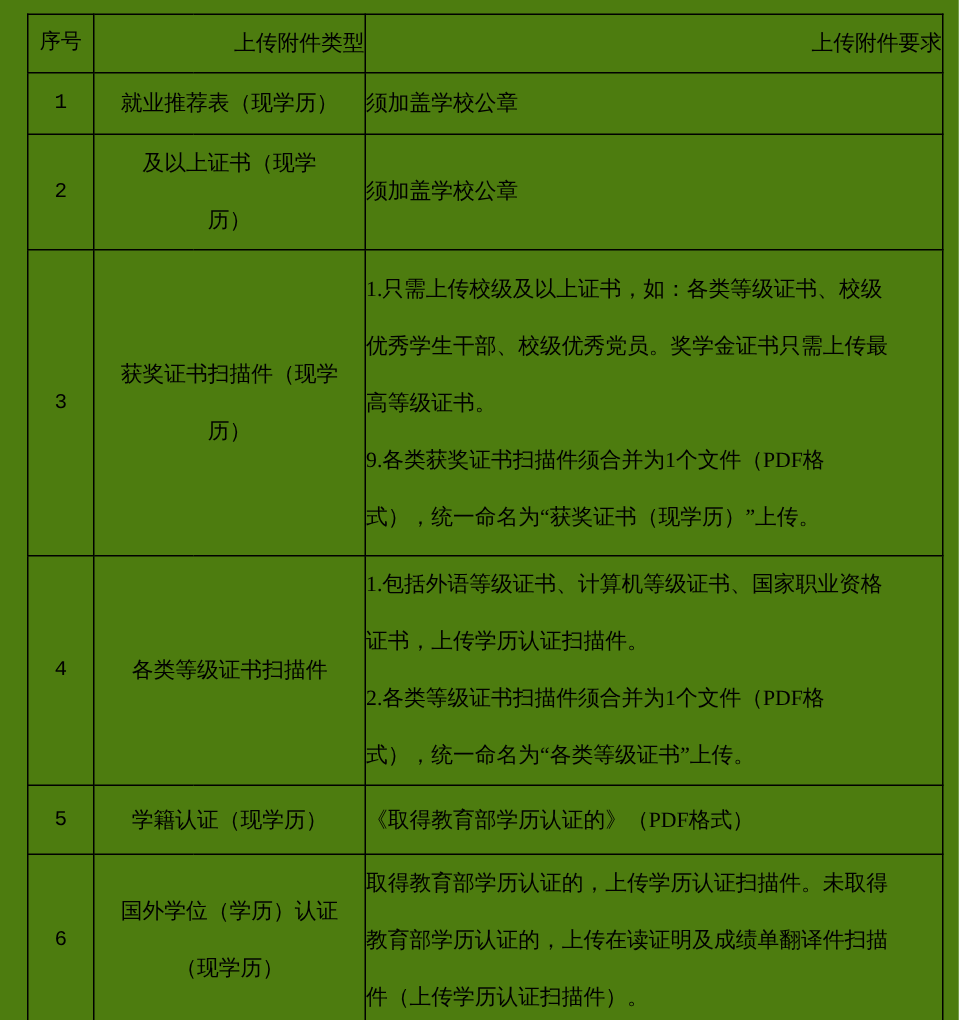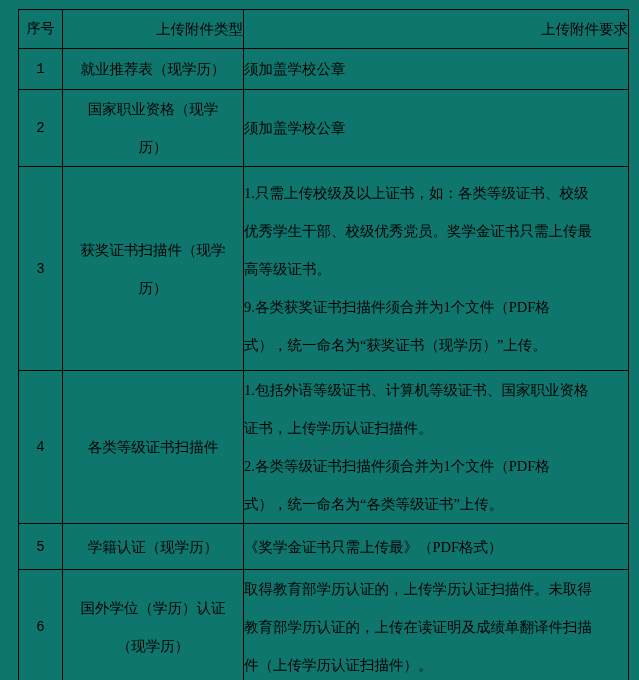--- a/index.html
+++ b/index.html
@@ -12,21 +12,21 @@
     overflow: hidden;
     background: #ffffff;
     position: relative;
     font-family: "Liberation Serif", "DejaVu Serif", serif;
     color: #000000;
   }
   .page {
     position: absolute;
     left: 0; top: 0;
     width: 639px; height: 680px;
-    background: #0f766e;
+    background: #4d7c0f;
     overflow: hidden;
   }
   table.attach-table {
     position: absolute;
     left: 18px;
     top: 9px;
     border-collapse: collapse;
     table-layout: fixed;
     width: 610px;
     font-size: 14.5px;
@@ -89,21 +89,21 @@
           <td class="c-type" colspan="2">
             <div class="line"><span>就业推荐表（现学历）</span></div>
           </td>
           <td class="c-req">
             <div class="line"><span>须加盖学校公章</span></div>
           </td>
         </tr>
         <tr style="height: 75px;">
           <td class="c-no">2</td>
           <td class="c-type" colspan="2">
-            <div class="line"><span>国家职业资格（现学</span></div>
+            <div class="line"><span>及以上证书（现学</span></div>
             <div class="line"><span>历）</span></div>
           </td>
           <td class="c-req">
             <div class="line"><span>须加盖学校公章</span></div>
           </td>
         </tr>
         <tr style="height: 204px;">
           <td class="c-no">3</td>
           <td class="c-type" colspan="2">
             <div class="line"><span>获奖证书扫描件（现学</span></div>
@@ -128,21 +128,21 @@
             <div class="line"><span>2.各类等级证书扫描件</span><span class="b">须合并为1个文件（PDF格</span></div>
             <div class="line"><span class="b">式）</span><span>，统一命名为“各类等级证书”上传。</span></div>
           </td>
         </tr>
         <tr style="height: 46px;">
           <td class="c-no">5</td>
           <td class="c-type" colspan="2">
             <div class="line"><span>学籍认证（现学历）</span></div>
           </td>
           <td class="c-req">
-            <div class="line"><span>《奖学金证书只需上传最》（PDF格式）</span></div>
+            <div class="line"><span>《取得教育部学历认证的》（PDF格式）</span></div>
           </td>
         </tr>
         <tr style="height: 109px;">
           <td class="c-no">6</td>
           <td class="c-type" colspan="2">
             <div class="line"><span>国外学位（学历）认证</span></div>
             <div class="line"><span>（现学历）</span></div>
           </td>
           <td class="c-req">
             <div class="line"><span>取得教育部学历认证的，上传学历认证扫描件。未取得</span></div>

